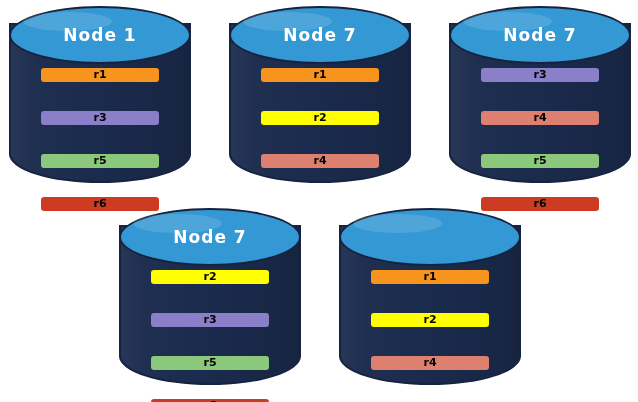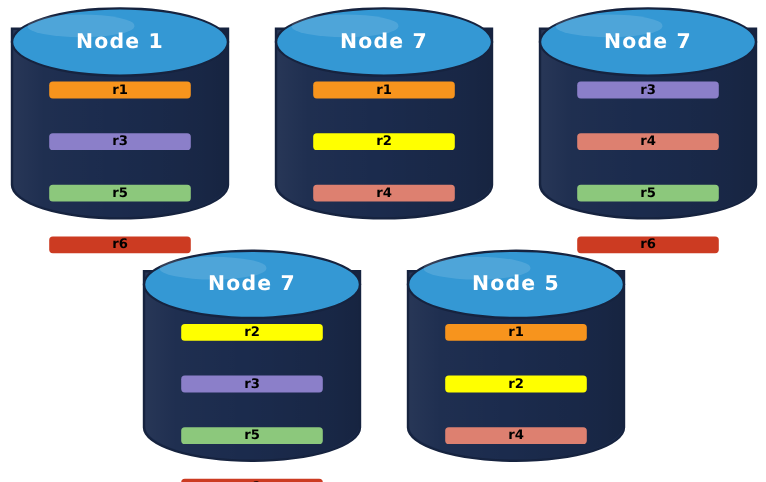--- a/index.html
+++ b/index.html
@@ -181,21 +181,20 @@
       <div class="record" style="background-color: rgb(255, 255, 0);">r2</div>
       <div class="record" style="background-color: rgb(139, 127, 201);">r3</div>
       <div class="record" style="background-color: rgb(140, 200, 124);">r5</div>
       <div class="record" style="background-color: rgb(204, 59, 34);">r6</div>
     </div>
   </div>
 
   <div class="node" id="node-5">
     <div class="node-body"></div>
     <div class="node-top"></div>
-    <div class="node-title">Node  5</div>
     <div class="records">
       <div class="record" style="background-color: rgb(247, 148, 29);">r1</div>
       <div class="record" style="background-color: rgb(255, 255, 0);">r2</div>
       <div class="record" style="background-color: rgb(221, 128, 112);">r4</div>
     </div>
   </div>
 
 </div>
 
 </body></html>

